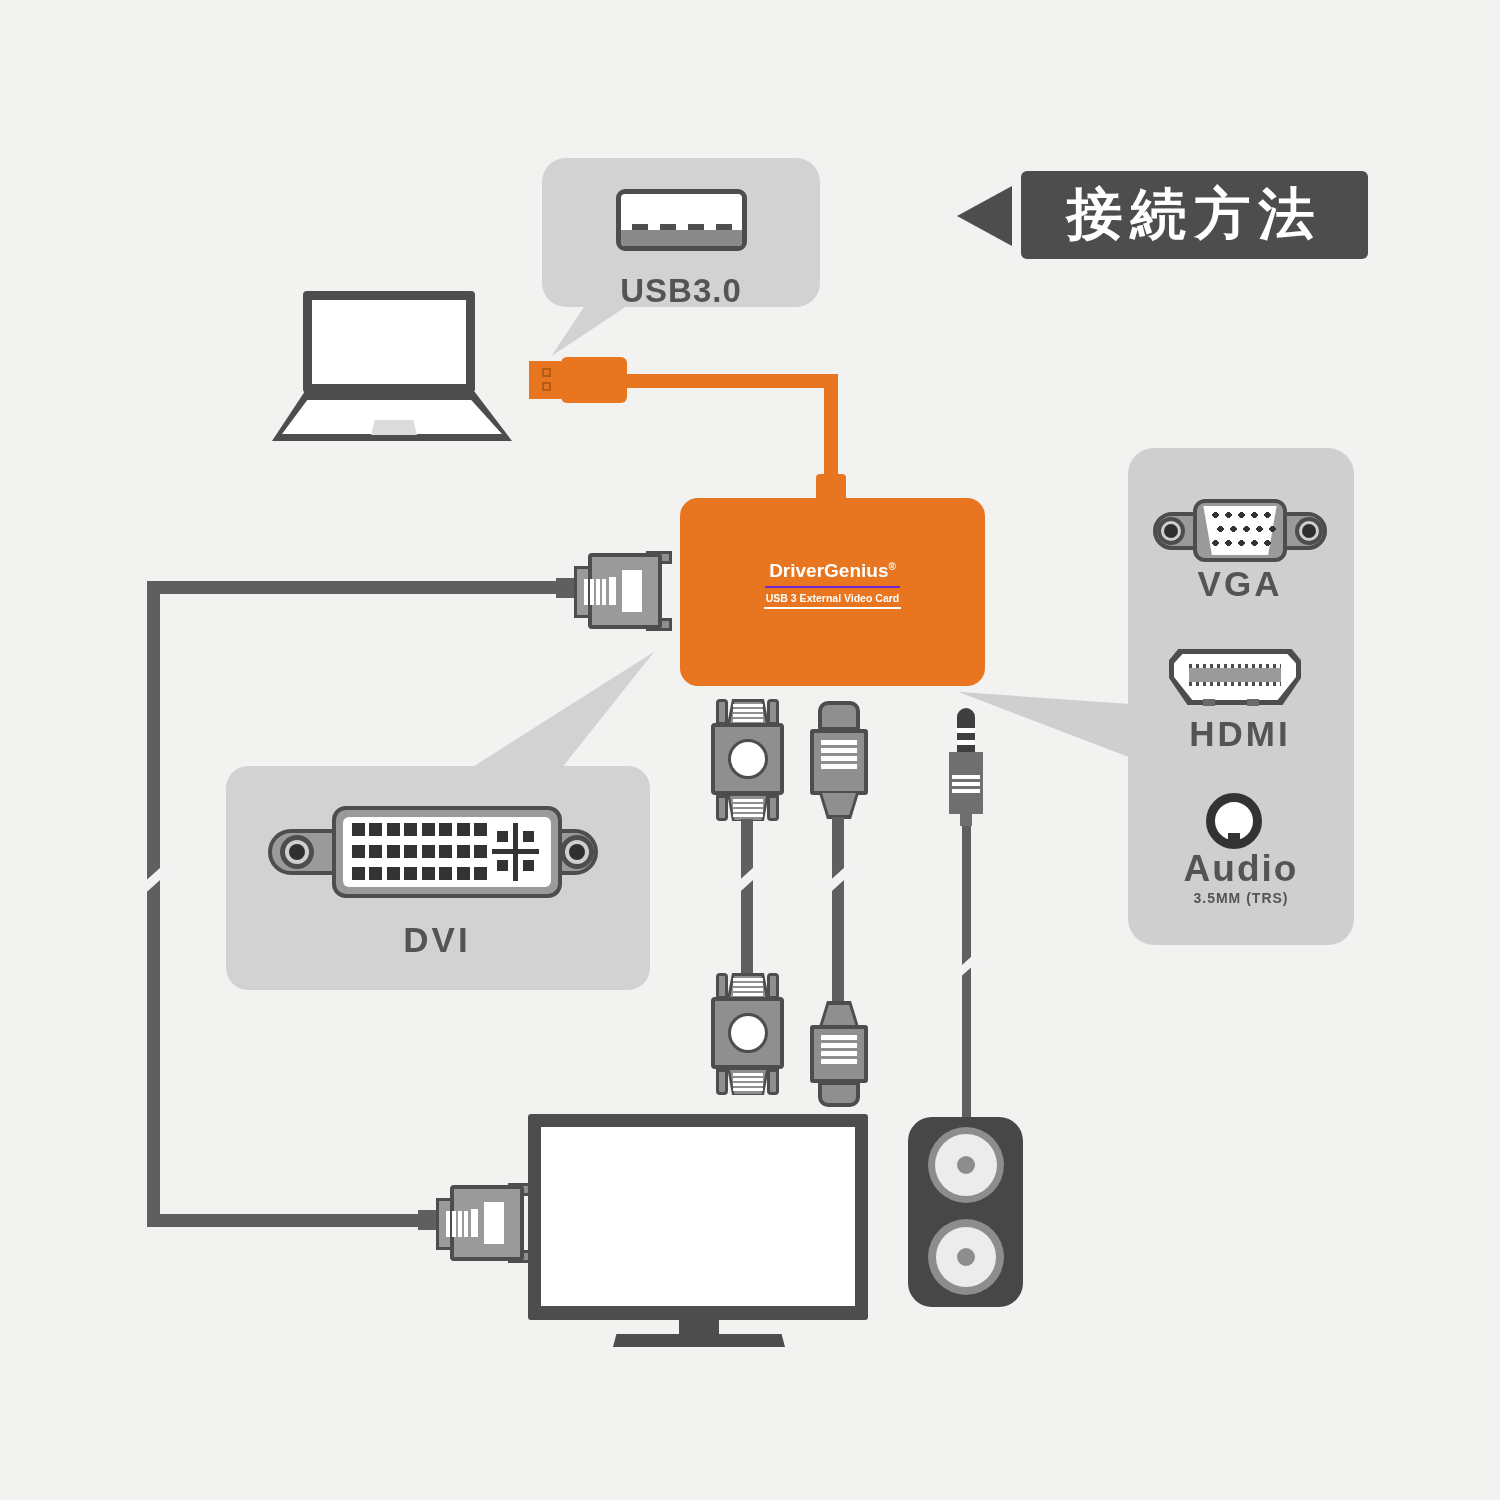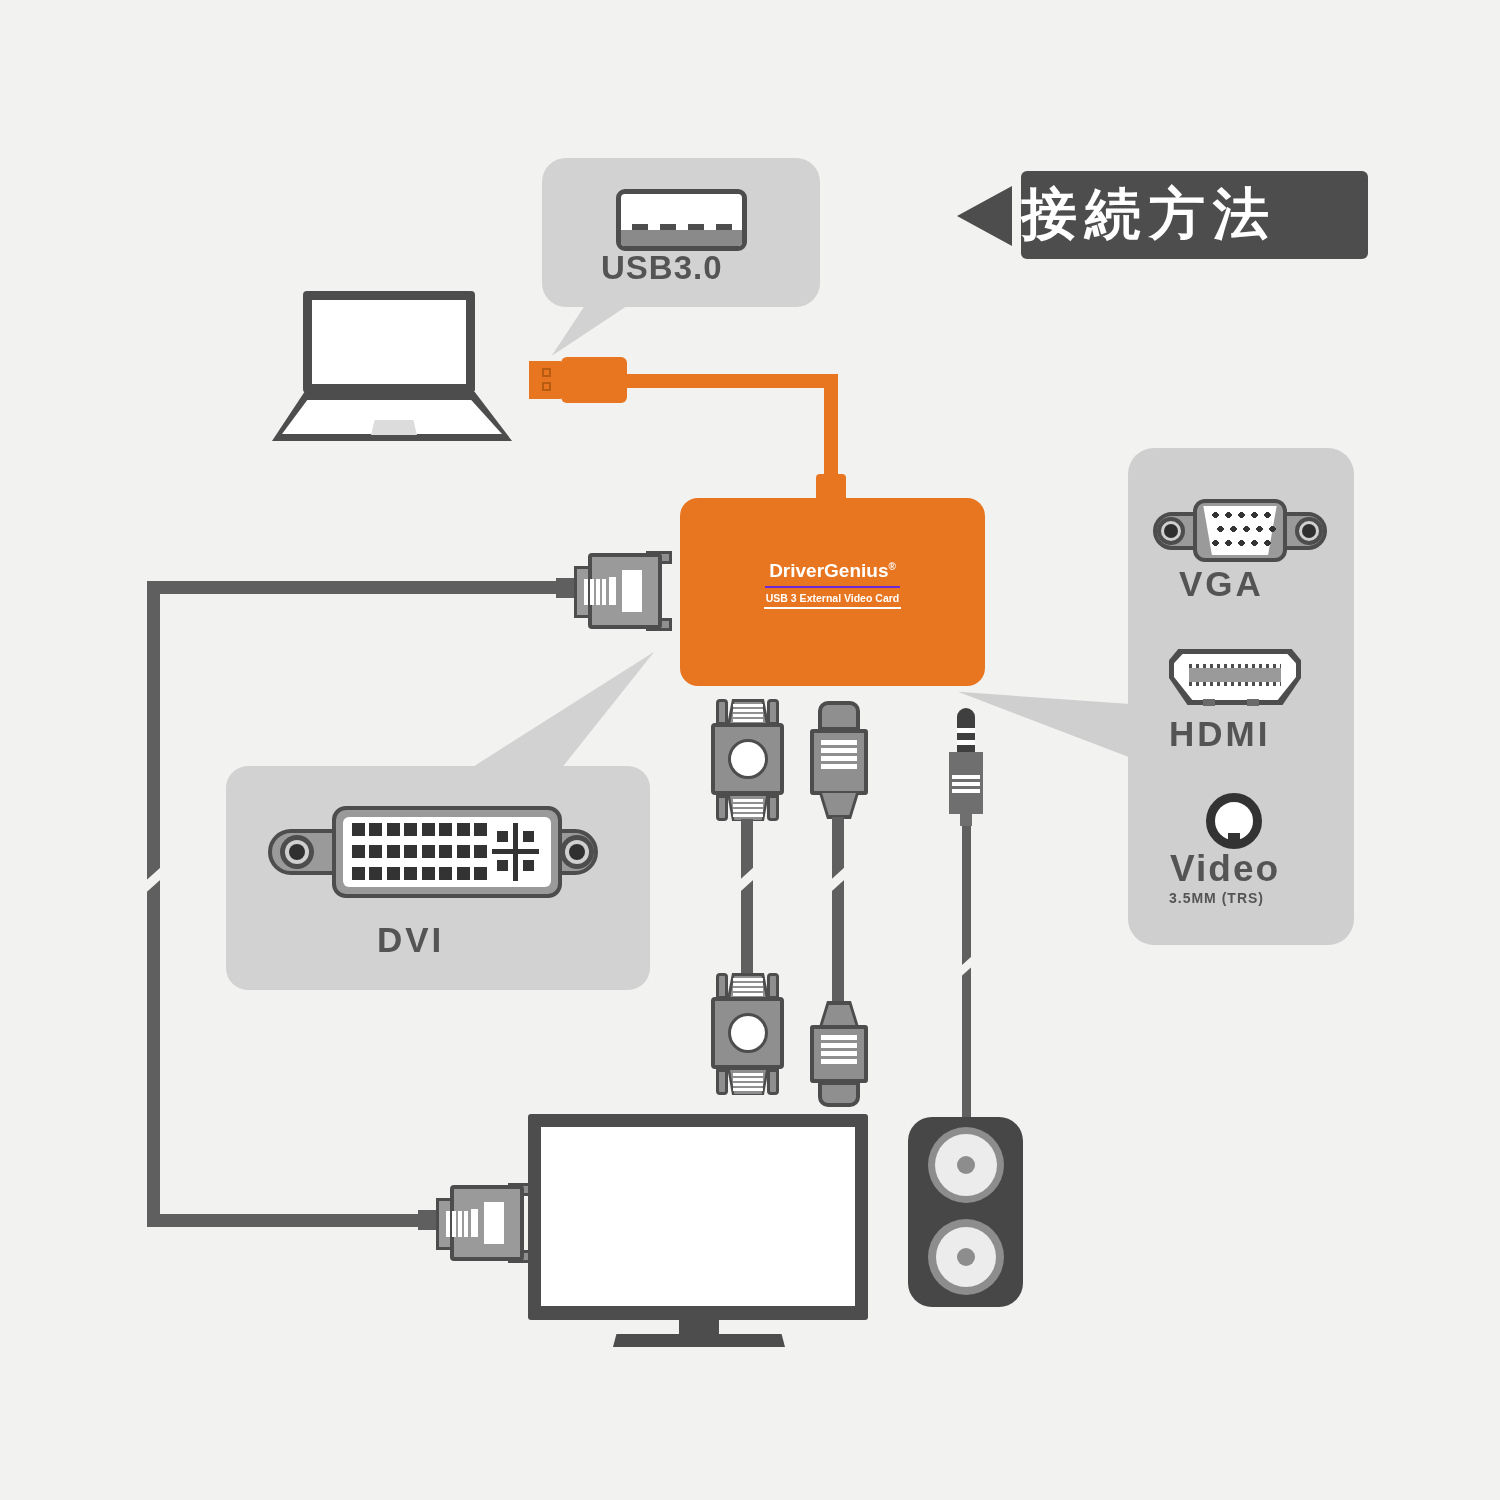--- a/index.html
+++ b/index.html
@@ -3,21 +3,21 @@
 <meta charset="utf-8">
 <style>
   :root{
     --orange:#e8751f; --dark:#4d4d4d; --boxgray:#d2d2d2; --panelgray:#cfcfcf;
     --conn:#8f8f8f; --conn2:#9a9a9a; --cable:#5f5f5f; --bg:#f2f2f1; --ink:#545454;
   }
   *{margin:0;padding:0;box-sizing:border-box}
   body{background:#fff;font-family:"Liberation Sans",sans-serif}
   .canvas{position:relative;width:1500px;height:1500px;background:var(--bg);overflow:hidden}
   .a{position:absolute}
-  .txt{font-family:"Liberation Sans",sans-serif;font-weight:700;color:var(--ink);}
+  .txt{font-family:"Liberation Sans",sans-serif;font-weight:700;color:var(--ink);text-align:center}
   .w{background:#fff}
   .dark{background:var(--dark)}
   .gray{background:var(--conn)}
   .gray2{background:var(--conn2)}
   .cab{background:var(--cable)}
   .org{background:var(--orange)}
   .box{background:var(--boxgray)}
   .pan{background:var(--panelgray)}
   .bd4{border:4px solid var(--dark)}
   .bd3{border:3px solid var(--dark)}
@@ -43,21 +43,21 @@
 
   <div class="a box" style="left:548px;top:300px;width:88px;height:56px;clip-path:polygon(46% 0,100% 0,4% 100%)"></div>
   <div class="a box" style="left:542px;top:158px;width:278px;height:149px;border-radius:24px"></div>
   <div class="a w bd4" style="left:616px;top:189px;width:131px;height:62px;border-radius:9px;border-width:5px;overflow:hidden">
     <div class="a" style="left:0;bottom:0;width:121px;height:16px;background:#8a8a8a"></div>
     <div class="a dark" style="left:11px;bottom:16px;width:16px;height:6px"></div>
     <div class="a dark" style="left:39px;bottom:16px;width:16px;height:6px"></div>
     <div class="a dark" style="left:67px;bottom:16px;width:16px;height:6px"></div>
     <div class="a dark" style="left:95px;bottom:16px;width:16px;height:6px"></div>
   </div>
-  <div class="a txt" style="left:601px;top:249px;width:160px;font-size:33px;letter-spacing:1px">USB3.0</div>
+  <div class="a txt" style="left:601px;top:272px;width:160px;font-size:33px;letter-spacing:1px">USB3.0</div>
 
   <div class="a" style="left:272px;top:291px;width:240px;height:150px">
     <div class="a dark" style="left:31px;top:0;width:172px;height:102px;border-radius:4px"></div>
     <div class="a w" style="left:40px;top:9px;width:154px;height:84px"></div>
     <div class="a dark" style="left:0;top:101px;width:240px;height:49px;clip-path:polygon(13.5% 0,84.5% 0,100% 100%,0 100%)"></div>
     <div class="a w" style="left:10px;top:109px;width:220px;height:34px;clip-path:polygon(11.5% 0,86% 0,100% 100%,0 100%)"></div>
     <div class="a" style="left:99px;top:129px;width:46px;height:15px;background:#dcdcdc;clip-path:polygon(8% 0,92% 0,100% 100%,0 100%)"></div>
   </div>
 
   <div class="a org" style="left:529px;top:361px;width:32px;height:38px"></div>
@@ -156,21 +156,21 @@
     <div class="a teeth" style="left:20px;top:15px;width:92px;height:4px"></div>
     <div class="a gray2" style="left:20px;top:19px;width:92px;height:14px"></div>
     <div class="a teeth" style="left:20px;top:33px;width:92px;height:4px"></div>
     <div class="a" style="left:34px;top:50px;width:12px;height:7px;background:#6a6a6a"></div>
     <div class="a" style="left:78px;top:50px;width:12px;height:7px;background:#6a6a6a"></div>
   </div>
   <div class="a txt" style="left:1169px;top:714px;width:142px;font-size:35px;letter-spacing:3px">HDMI</div>
 
   <div class="a w rnd" style="left:1206px;top:793px;width:56px;height:56px;border:9px solid #333"></div>
   <div class="a" style="left:1228px;top:833px;width:12px;height:9px;background:#333"></div>
-  <div class="a txt" style="left:1170px;top:848px;width:142px;font-size:37px;letter-spacing:2px">Video</div>
+  <div class="a txt" style="left:1170px;top:848px;width:142px;font-size:37px;letter-spacing:2px">Audio</div>
   <div class="a txt" style="left:1169px;top:890px;width:144px;font-size:14px;letter-spacing:1px">3.5MM (TRS)</div>
 
   <div class="a" style="left:711px;top:699px;width:73px;height:122px">
     <div class="a pin" style="left:5px;top:0;width:12px;height:26px;border-radius:4px 4px 0 0"></div>
     <div class="a pin" style="left:56px;top:0;width:12px;height:26px;border-radius:4px 4px 0 0"></div>
     <div class="a dark" style="left:16px;top:0;width:42px;height:26px;clip-path:polygon(12% 0,88% 0,100% 100%,0 100%)"></div>
     <div class="a gray" style="left:19px;top:3px;width:36px;height:23px;clip-path:polygon(12% 0,88% 0,100% 100%,0 100%)"></div>
     <div class="a stripe" style="left:22px;top:5px;width:30px;height:3px"></div>
     <div class="a stripe" style="left:22px;top:10px;width:30px;height:3px"></div>
     <div class="a stripe" style="left:22px;top:15px;width:30px;height:3px"></div>

